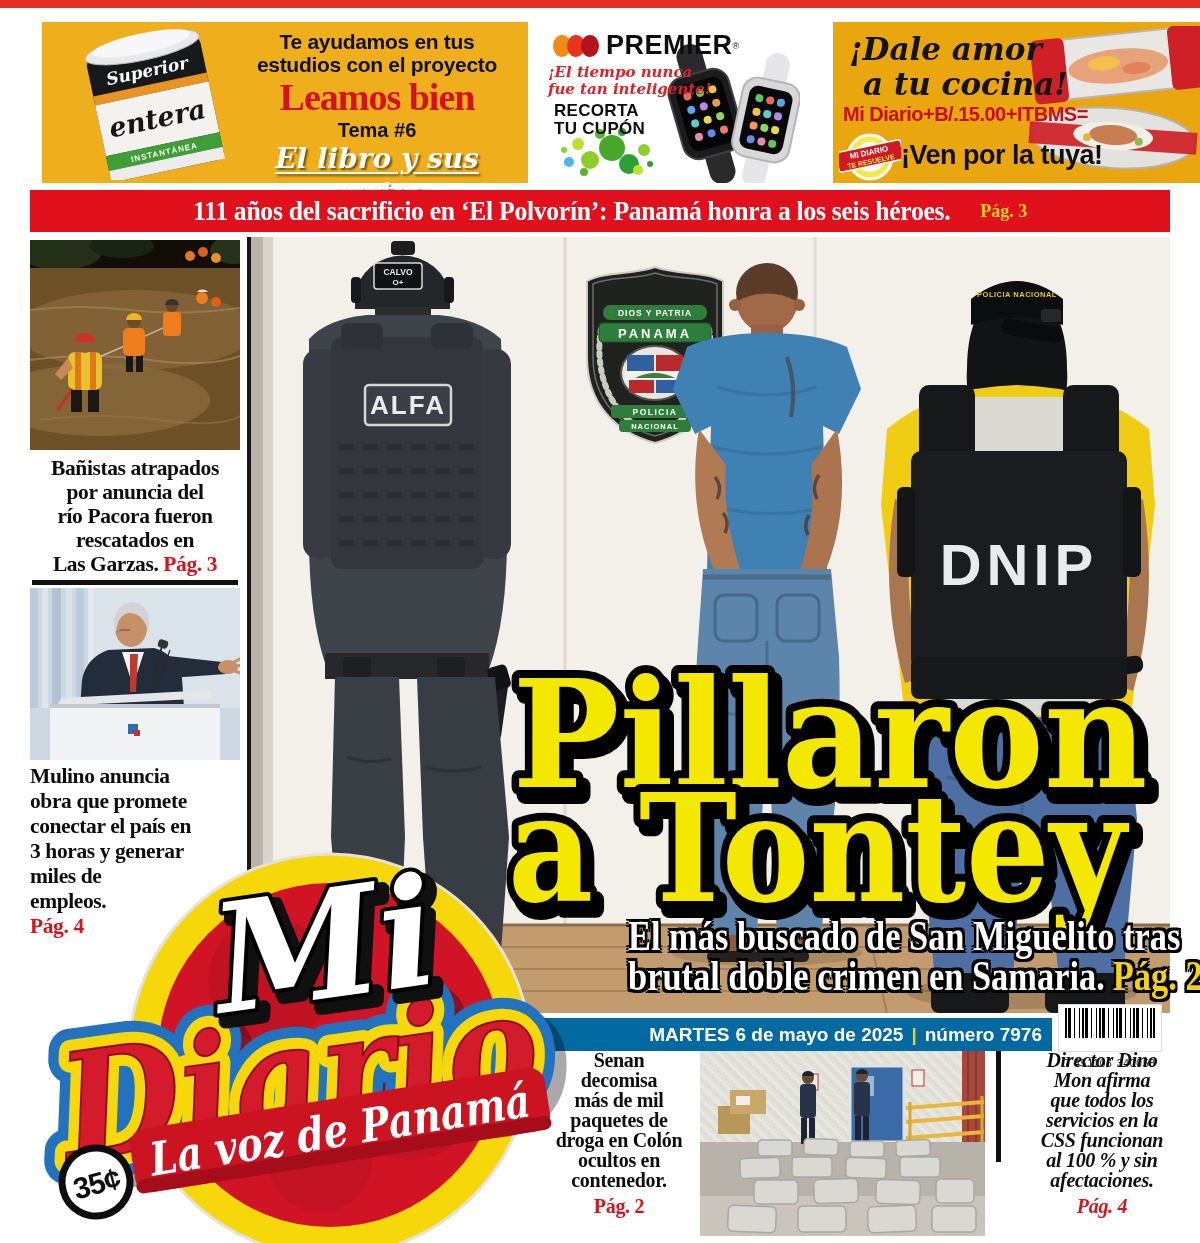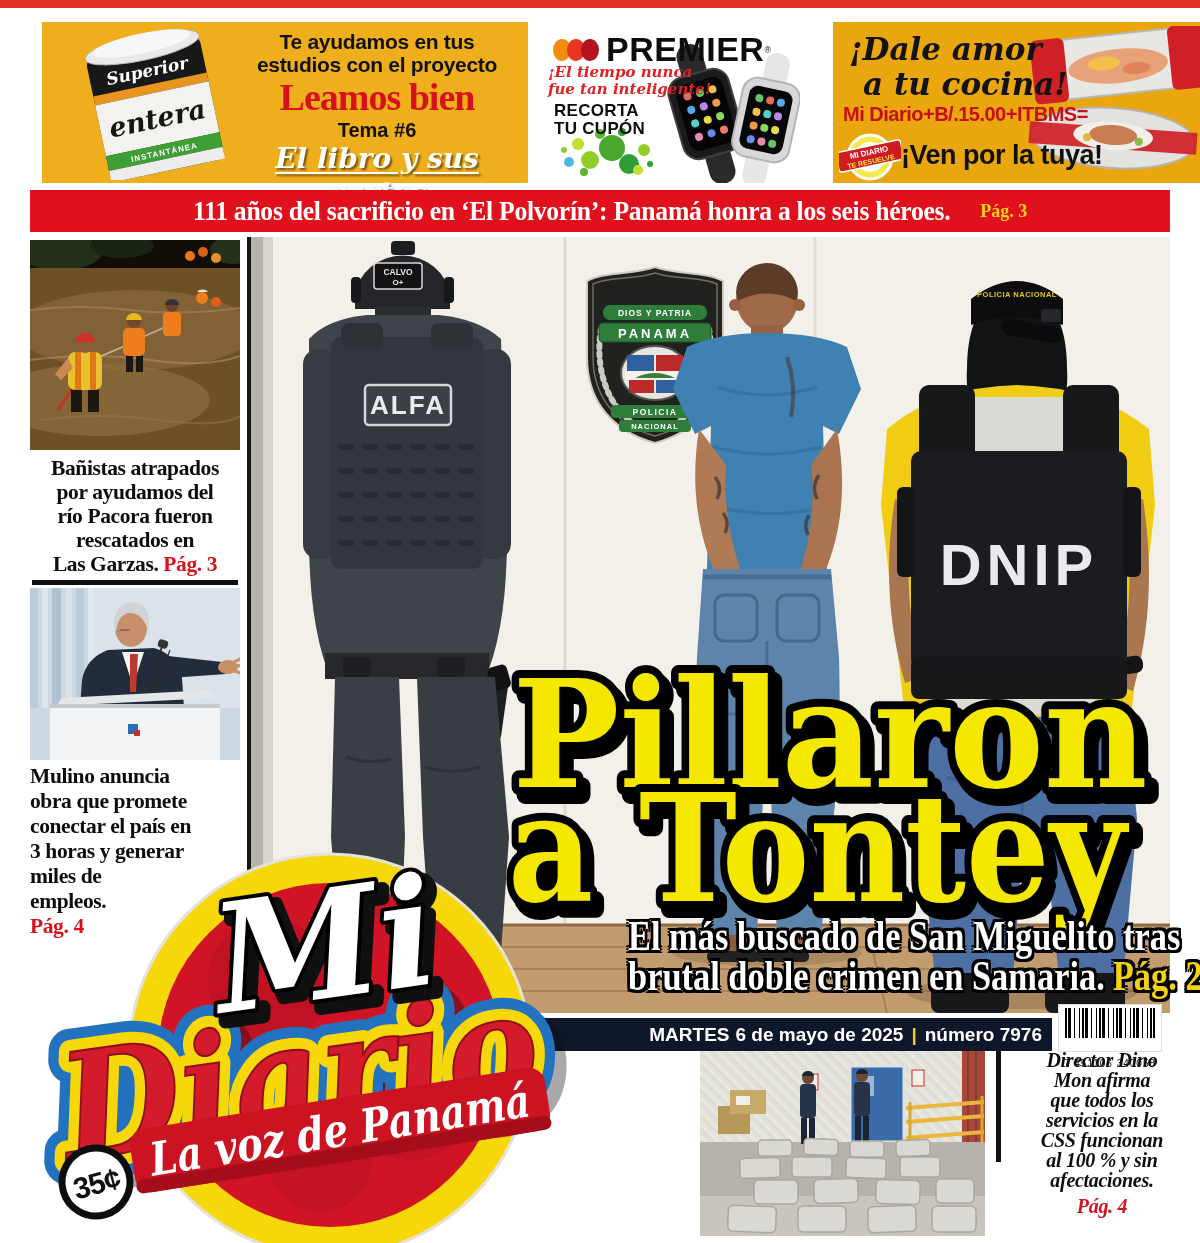--- a/index.html
+++ b/index.html
@@ -14,21 +14,21 @@
   .ad{top:22px;height:161px;}
   .ad-leamos{left:42px;width:486px;background:#efae1b;}
   .ad-leamos-text{position:absolute;left:190px;top:8px;width:290px;text-align:center;color:#111;}
   .ad-leamos-text .l1{font-weight:800;font-size:21px;line-height:23px;letter-spacing:-.3px;}
   .ad-leamos-text .program{font-family:"Liberation Serif",serif;font-weight:bold;color:#d8101c;font-size:38px;line-height:42px;letter-spacing:-1px;}
   .ad-leamos-text .topic{font-weight:800;font-size:20px;line-height:24px;}
   .ad-leamos-text .booktitle{font-family:"DejaVu Serif",serif;font-style:italic;font-weight:bold;color:#fff;
        font-size:28px;line-height:34px;text-shadow:2px 2px 2px rgba(0,0,0,.5);text-decoration:underline;text-underline-offset:4px;}
   .ad-premier{left:534px;width:266px;background:#fff;}
   .premier-row{position:absolute;left:18px;top:8px;display:flex;align-items:center;}
-  .premier-brand{font-weight:900;font-size:34px;letter-spacing:.5px;color:#0d0d0d;margin-left:4px;}
+  .premier-brand{font-weight:900;font-size:27px;letter-spacing:.5px;color:#0d0d0d;margin-left:4px;}
   .premier-reg{font-size:9px;vertical-align:top;color:#0d0d0d;}
   .premier-slogan{position:absolute;left:14px;top:42px;color:#e02125;font-family:"DejaVu Serif",serif;
        font-style:italic;font-weight:bold;font-size:15px;line-height:17px;}
   .premier-cta{position:absolute;left:20px;top:80px;color:#0d0d0d;font-weight:900;font-size:17px;line-height:18px;letter-spacing:.3px;}
   .ad-cocina{left:806px;width:380px;background:#eaa60e;margin-left:27px;}
   .cocina-script{position:absolute;left:16px;top:10px;color:#131313;font-family:"DejaVu Serif",serif;
        font-style:italic;font-weight:bold;font-size:31px;line-height:35px;}
   .cocina-offer{position:absolute;left:10px;top:81px;color:#c60f16;font-weight:800;font-size:20px;letter-spacing:-.5px;}
   .cocina-cta{position:absolute;left:68px;top:118px;color:#101010;font-weight:900;font-size:27px;letter-spacing:-.5px;}
 
@@ -48,21 +48,21 @@
   .mainphoto{left:247px;top:237px;width:923px;height:776px;}
   .photo-border{left:247px;top:237px;width:4px;height:776px;background:#161616;z-index:2;}
   .bighead{left:470px;top:655px;z-index:3;}
   .subhead{left:628px;top:916px;width:500px;z-index:4;color:#fff;font-family:"Liberation Serif",serif;
      font-weight:bold;font-size:43px;line-height:40px;white-space:nowrap;
      text-shadow:-3px -3px 0 #000,3px -3px 0 #000,-3px 3px 0 #000,3px 3px 0 #000,-3px 0 0 #000,3px 0 0 #000,0 -3px 0 #000,0 3px 0 #000;}
   .subhead .ln{transform:scaleX(.8);transform-origin:left;}
   .subhead .pageref2{color:#f5d113;margin-left:10px;}
 
   
-  .datebar{left:500px;top:1018px;width:552px;height:33px;background:#0f172a;z-index:2;display:flex;align-items:center;justify-content:flex-end;padding-right:10px;box-sizing:border-box;color:#fff;font-size:19px;}
+  .datebar{left:500px;top:1018px;width:552px;height:33px;background:#0369a1;z-index:2;display:flex;align-items:center;justify-content:flex-end;padding-right:10px;box-sizing:border-box;color:#fff;font-size:19px;}
   .datebar .day{font-weight:800;margin-right:6px;}
   .datebar .date{font-weight:700;}
   .datebar .sep{color:#f2cf0e;font-weight:800;margin:0 8px;}
   .datebar .issue{font-weight:700;}
   .barcode{left:1058px;top:1004px;width:104px;height:48px;background:#fff;z-index:2;border:1px solid #ddd;box-sizing:border-box;}
   .bars{margin:3px 6px 0 6px;height:30px;background:repeating-linear-gradient(90deg,#000 0 2px,#fff 2px 3px,#000 3px 6px,#fff 6px 9px,#000 9px 10px,#fff 10px 14px,#000 14px 15px,#fff 15px 17px);}
   .digits{text-align:center;font-size:10px;letter-spacing:1px;color:#111;line-height:12px;margin-top:20px;}
 
   
   .bt-block{color:#0d0d0d;font-family:"Liberation Serif",serif;font-weight:bold;font-size:20px;line-height:20px;letter-spacing:-.3px;text-align:center;}
@@ -265,21 +265,21 @@
     </g>
     <g transform="translate(172,58)">
       <circle cx="0" cy="0" r="6" fill="#ef7d1c"></circle>
         <circle cx="14" cy="4" r="5" fill="#e06018"></circle>
       <path d="M-5,-6 a6,4 0 0 1 11,0 z" fill="#e8e4da"></path>
     </g>
   </svg>
 
   <div class="abs sb-head sb1">
     <div>Bañistas atrapados</div>
-    <div>por ayudamos del</div>
+    <div>por anuncia del</div>
     <div>río Pacora fueron</div>
     <div>rescatados en</div>
     <div><span>Las Garzas.</span>
          <span class="pageref">Pág. 3</span></div>
   </div>
 
   <div class="abs sb-div"></div>
 
   <svg class="abs" style="left:30px;top:588px;" width="210" height="172" viewBox="0 0 210 172">
     <rect width="210" height="172" fill="#cdd8e2"></rect>
@@ -483,20 +483,30 @@
     <span class="day">MARTES</span>
     <span class="date">6 de mayo de 2025</span>
     <span class="sep">|</span>
     <span class="issue">número 7976</span>
   </div>
   <div class="abs barcode">
     <div class="bars"></div>
     <div class="digits">7 451106 340058</div>
   </div>
 
+  <div class="abs bt-block senan">
+    <div>Senan</div>
+    <div>decomisa</div>
+    <div>más de mil</div>
+    <div>paquetes de</div>
+    <div>droga en Colón</div>
+    <div>ocultos en</div>
+    <div>contenedor.</div>
+    <div class="pageref bt-ref">Pág. 2</div>
+  </div>
 
   <svg class="abs bt-photo" width="285" height="190" viewBox="0 0 285 190">
     <defs>
       <pattern id="fence" width="9" height="9" patternUnits="userSpaceOnUse" patternTransform="rotate(45)">
         <path d="M0 0 H9" stroke="#f4f3ec" stroke-width="1.5"></path>
         <path d="M0 4.5 H9" stroke="#d8d6cc" stroke-width="1"></path>
       </pattern>
     </defs>
     <rect width="285" height="100" fill="#e3e2da"></rect>
     <rect width="285" height="100" fill="url(#fence)"></rect>

